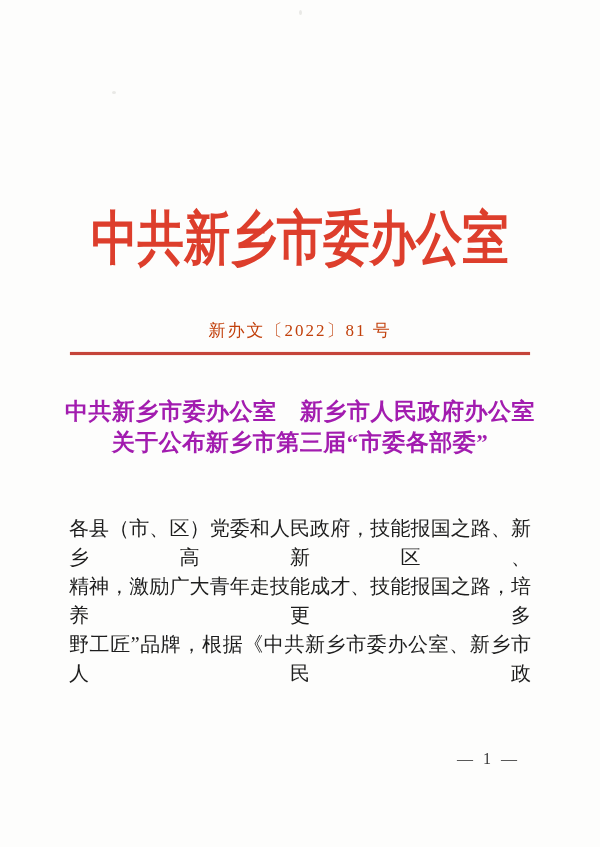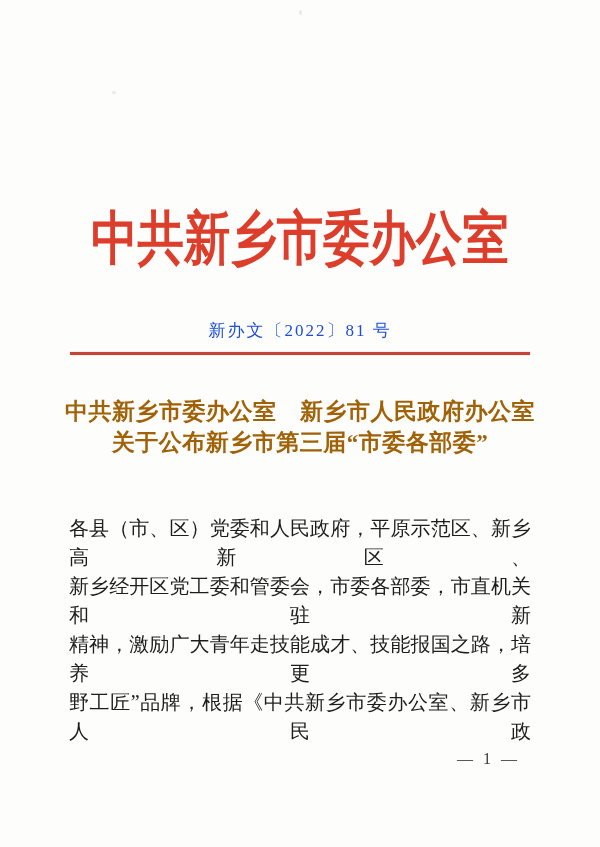--- a/index.html
+++ b/index.html
@@ -33,41 +33,41 @@
     line-height: 1.2;
   }
   
   .doc-number {
     position: absolute;
     top: 319px;
     left: 0;
     width: 100%;
     text-align: center;
     font-size: 17px;
-    color: #1d4ed8;
+    color: #c2410c;
     letter-spacing: 2px;
   }
   
   .red-divider {
     position: absolute;
     top: 352px;
     left: 70px;
     width: 460px;
     height: 3px;
     background: #c5443a;
     box-shadow: 0 0 1px #d96a5e;
   }
   
   .doc-title {
     position: absolute;
     top: 396px;
     left: 40px;
     width: 520px;
     text-align: center;
-    color: #a16207;
+    color: #a21caf;
   }
   .doc-title .t-line {
     font-size: 23px;
     font-weight: bold;
     line-height: 31px;
     letter-spacing: 0.5px;
     white-space: nowrap;
   }
   
   .body-block {
@@ -123,22 +123,21 @@
   <div class="doc-number">新办文〔2022〕81 号</div>
 
   <div class="red-divider"></div>
 
   <div class="doc-title">
     <div class="t-line">中共新乡市委办公室　新乡市人民政府办公室</div>
     <div class="t-line">关于公布新乡市第三届“市委各部委”</div>
   </div>
 
   <div class="body-block">
-    <div class="b-line fill">各县（市、区）党委和人民政府，平原示范区、新乡高新区、</div>
-    <div class="b-line fill">新乡经开区党工委和管委会，市委各部委，市直机关和驻新</div>
+    <div class="b-line fill">各县（市、区）党委和人民政府，技能报国之路、新乡高新区、</div>
     <div class="b-line fill">精神，激励广大青年走技能成才、技能报国之路，培养更多</div>
     <div class="b-line fill">野工匠”品牌，根据《中共新乡市委办公室、新乡市人民政</div>
 
   </div>
 
   <div class="page-number">— 1 —</div>
 
 </div>
 
 </body></html>

